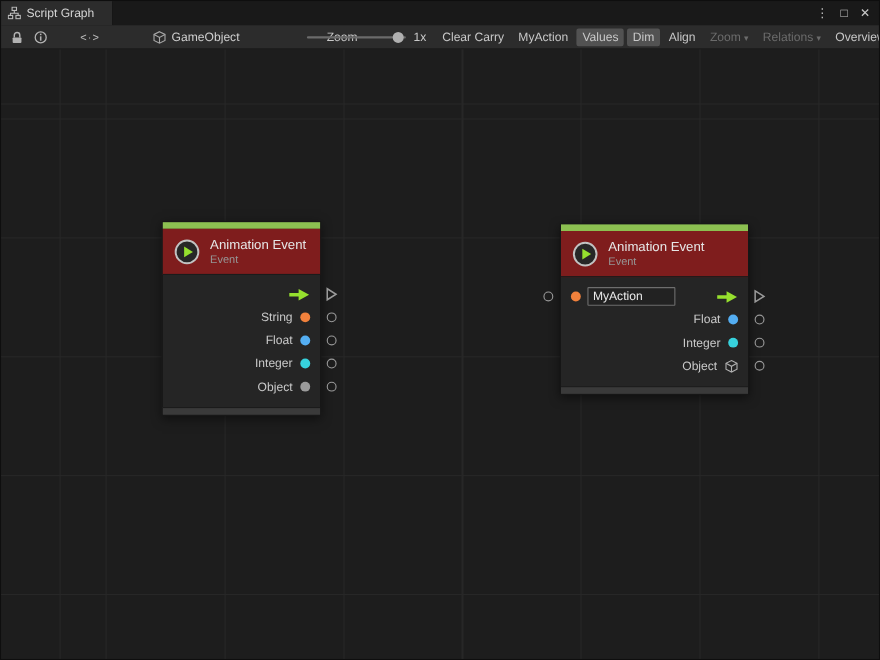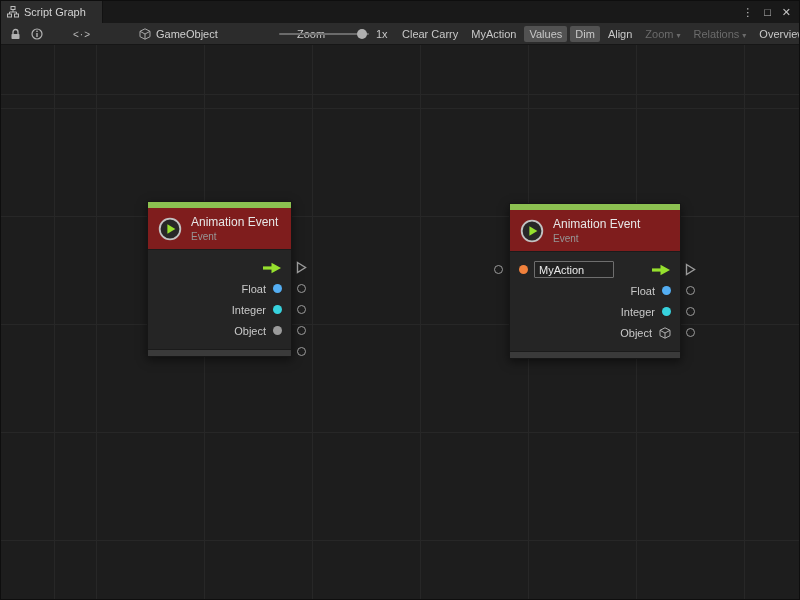--- a/index.html
+++ b/index.html
@@ -141,20 +141,24 @@
         </span>
       </div>
       <div class="nbody">
         <div class="prow">
           <svg class="flow-arrow" width="20" height="12" viewBox="0 0 20 12">
             <path d="M1 6 H11" fill="none" stroke-width="3.2" style="stroke: rgb(150, 224, 46);"></path>
             <path d="M9.5 0.8 L19 6 L9.5 11.2 Z" style="fill: rgb(150, 224, 46);"></path>
           </svg>
         </div>
         <div class="prow">
+          <span class="plabel">String</span>
+          <span class="pdot" style="background: rgb(241, 129, 60);"></span>
+        </div>
+        <div class="prow">
           <span class="plabel">Float</span>
           <span class="pdot" style="background: rgb(84, 174, 242);"></span>
         </div>
         <div class="prow">
           <span class="plabel">Integer</span>
           <span class="pdot" style="background: rgb(55, 210, 221);"></span>
         </div>
         <div class="prow">
           <span class="plabel">Object</span>
           <span class="pdot" style="background: rgb(155, 155, 155);"></span>

